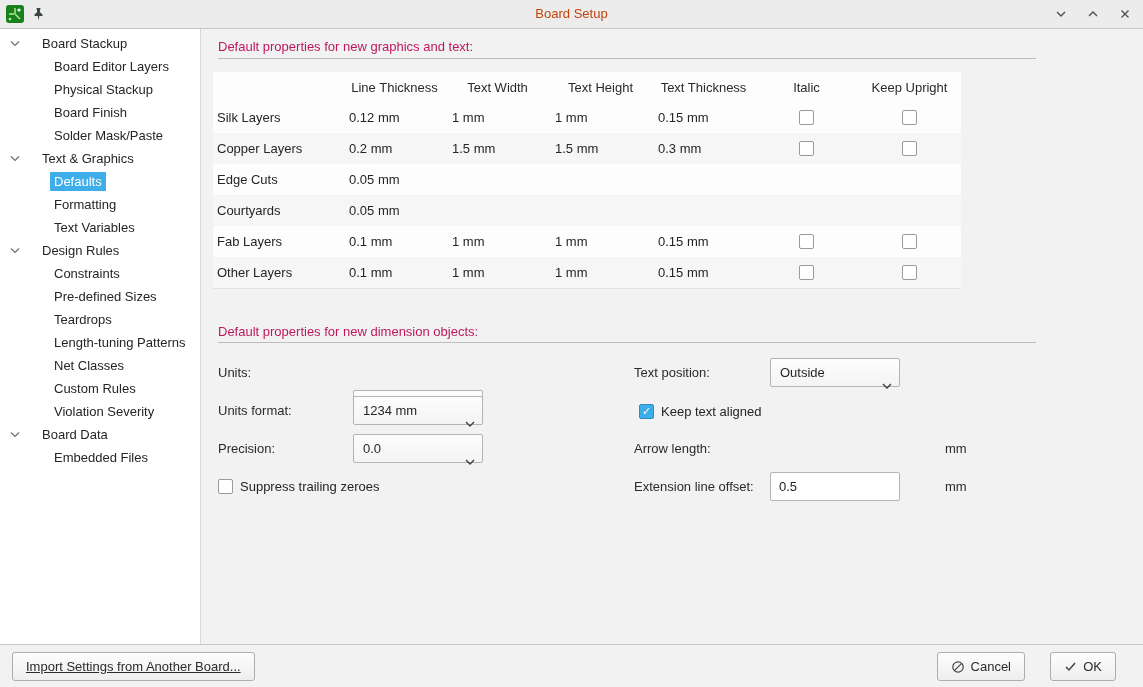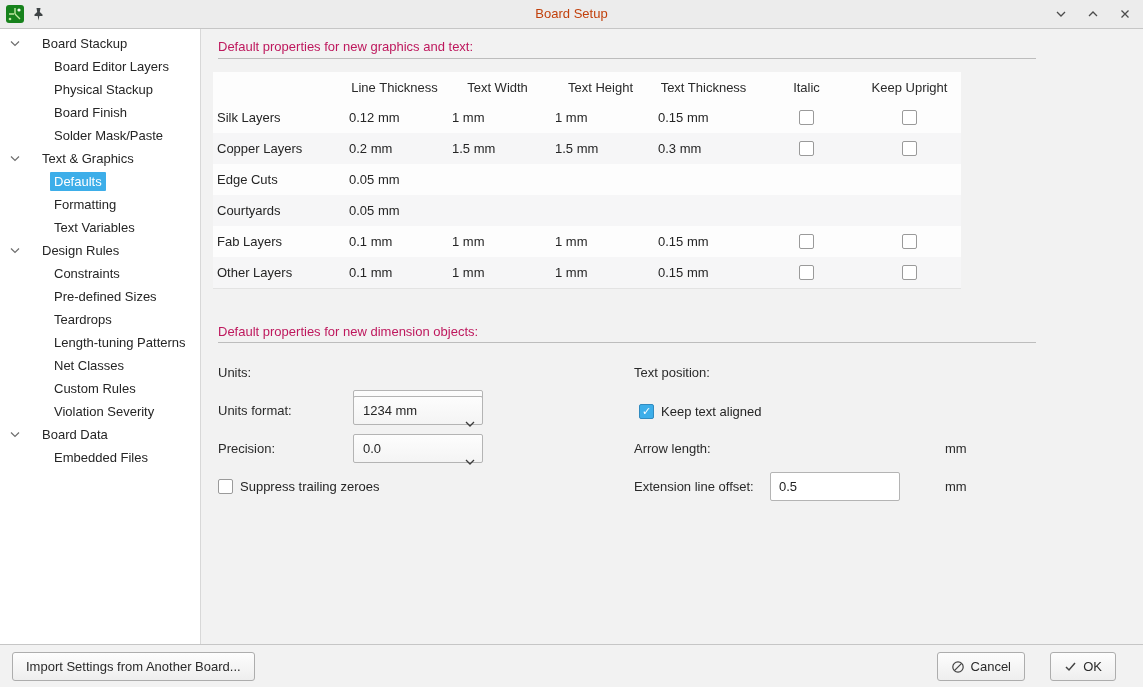--- a/index.html
+++ b/index.html
@@ -73,21 +73,21 @@
   .cbrow { position:absolute; display:flex; align-items:center; gap:7px; height:16px; }
   
   .footer { position:absolute; left:0; right:0; bottom:0; height:43px; background:#f2f2f2; border-top:1px solid #c6c6c6; }
   .btn {
     position:absolute; top:7px; height:29px;
     border:1px solid #adadad; border-radius:3px;
     background:linear-gradient(#fdfdfd,#eeeeee);
     font:inherit; color:#2b2b2b; padding:0 13px;
     display:flex; align-items:center; gap:6px; cursor:pointer; white-space:nowrap;
   }
-  #import-btn { left:12px; }
+  #import-btn { left:12px;text-decoration:underline; }
   #cancel-btn { right:118px; }
   #ok-btn { right:27px; }
 </style>
 </head>
 <body>
 
 <div class="titlebar">
   <div class="tb-left">
     <span style="display:flex;">
       <svg width="18" height="18" viewBox="0 0 18 18">
@@ -316,20 +316,26 @@
           <polyline points="1,1 5,5 9,1" stroke="#3c3c3c" stroke-width="1.3" fill="none"></polyline>
         </svg></span>
   </div>
 
   <div class="cbrow" style="left:16px; top:449px;">
     <span class="cb"></span>
     <span>Suppress trailing zeroes</span>
   </div>
 
   <div class="flabel" style="left:432px; top:329px;">Text position:</div>
+  <div class="combo" style="left:568px; top:329px;">
+    <span>Outside</span>
+    <span class="arrow"><svg width="10" height="6" viewBox="0 0 10 6">
+          <polyline points="1,1 5,5 9,1" stroke="#3c3c3c" stroke-width="1.3" fill="none"></polyline>
+        </svg></span>
+  </div>
 
   <div class="cbrow" style="left:437px; top:374px;">
     <span class="cb checked">✓</span>
     <span>Keep text aligned</span>
   </div>
 
   <div class="flabel" style="left:432px; top:405px;">Arrow length:</div>
   <div class="funit" style="left:707px; top:405px;">mm</div>
 
   <div class="flabel" style="left:432px; top:443px;">Extension line offset:</div>

